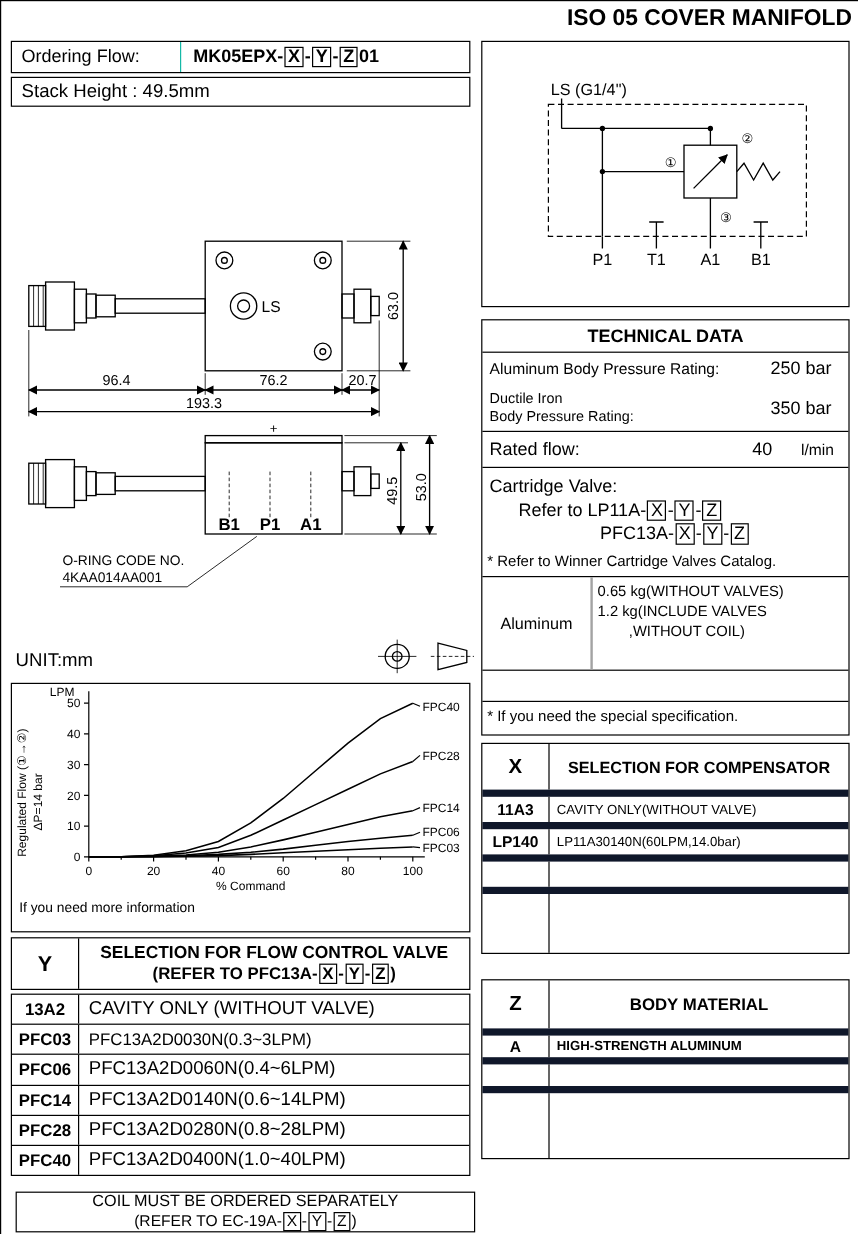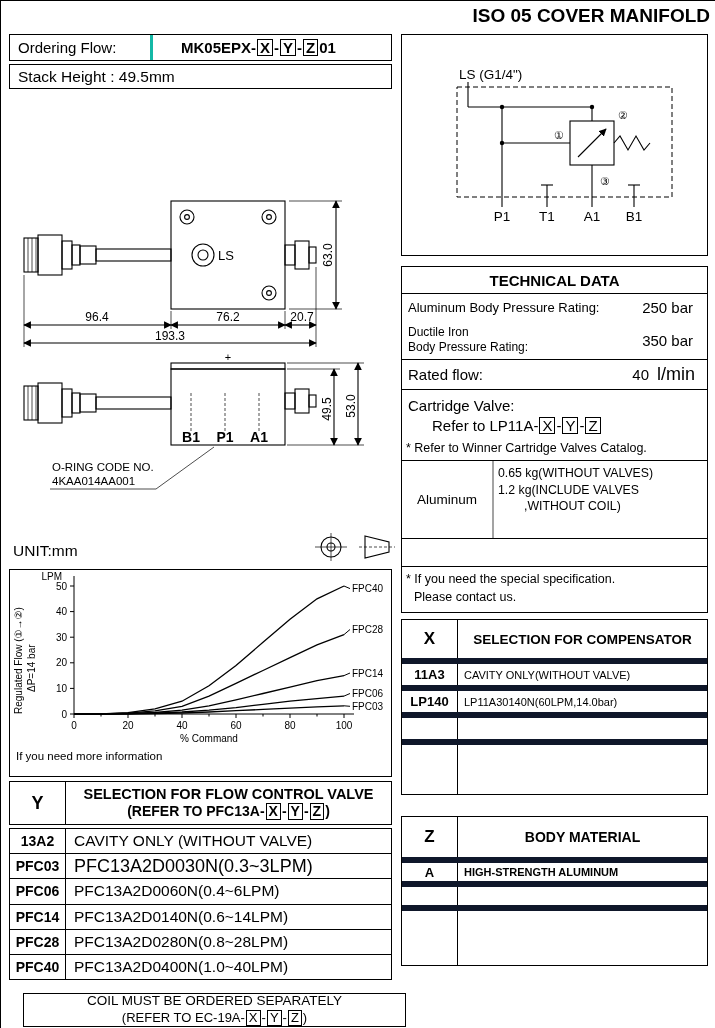--- a/index.html
+++ b/index.html
@@ -40,21 +40,21 @@
       <marker id="arr" viewBox="0 0 10 10" refX="9" refY="5" markerWidth="7" markerHeight="7" orient="auto-start-reverse">
         <path d="M0,0L10,5L0,10z" fill="#000"></path>
       </marker>
     </defs>
   </svg>
 
   <div class="abs bold" style="right:6px;top:4px;font-size:19px;">ISO 05 COVER MANIFOLD</div>
 
   <div class="abs box flex" style="left:8px;top:33px;width:383px;height:27px;padding:0 8px;">
     <span style="font-size:15px;width:132px;flex-shrink:0;">Ordering Flow:</span>
-    <span class="bold flex" style="font-size:15px;border-left:3px solid #14b8a6;padding-left:28px;align-self:stretch;">
+    <span class="bold flex" style="font-size:15px;border-left:1px solid #14b8a6;padding-left:10px;align-self:stretch;">
       <span>MK05EPX-</span>
         <span class="xyz-chain"><span class="bx">X</span>-<span class="bx">Y</span>-<span class="bx">Z</span></span>
         <span>01</span>
     </span>
   </div>
 
   <div class="abs box flex" style="left:8px;top:63px;width:383px;height:25px;padding:0 8px;font-size:15.5px;">
     <span>Stack Height : 49.5mm</span>
   </div>
 
@@ -277,39 +277,39 @@
     <div class="flex" style="height:38px;padding:0 6px;">
       <span style="font-size:12px;line-height:1.25;">
         <span>Ductile Iron</span><br>
         <span>Body Pressure Rating:</span>
       </span>
       <span style="margin-left:auto;font-size:15px;padding-right:8px;">350 bar</span>
     </div>
     <div class="flex" style="height:31px;padding:0 6px;border-top:1px solid #000;border-bottom:1px solid #000;">
       <span style="font-size:15px;">Rated flow:</span>
       <span style="margin-left:auto;font-size:15px;">40</span>
-      <span style="font-size:18px;margin-left:8px;padding-right:6px;">l/min</span>
+      <span style="font-size:13px;margin-left:24px;padding-right:6px;">l/min</span>
     </div>
     <div style="padding:6px 6px 2px;font-size:15px;line-height:1.3;">
       <div>Cartridge Valve:</div>
       <div style="padding-left:24px;"><span>Refer to LP11A-</span><span class="xyz-chain"><span class="bx">X</span>-<span class="bx">Y</span>-<span class="bx">Z</span></span></div>
+      <div style="padding-left:92px;"><span>PFC13A-</span><span class="xyz-chain"><span class="bx">X</span>-<span class="bx">Y</span>-<span class="bx">Z</span></span></div>
     </div>
     <div style="font-size:12.5px;padding:4px 4px 5px;border-bottom:1px solid #000;">* Refer to Winner Cartridge Valves Catalog.</div>
     <div class="flex" style="height:78px;border-bottom:1px solid #000;align-items:stretch;">
       <div class="flex" style="width:92px;border-right:2px solid #a3a3a3;justify-content:center;font-size:13.5px;">Aluminum</div>
       <div style="padding:4px 4px;font-size:12.3px;line-height:1.35;">
         <div>0.65  kg(WITHOUT VALVES)</div>
         <div>1.2    kg(INCLUDE VALVES</div>
         <div style="padding-left:26px;">,WITHOUT COIL)</div>
       </div>
     </div>
     <div style="flex:1;"></div>
     <div style="font-size:12.5px;padding:4px 4px 6px;border-top:1px solid #000;line-height:1.4;">
       <div>* If you need the special specification.</div>
-      <div style="padding-left:8px;">Please contact us.</div>
     </div>
   </div>
 
   <div class="abs box coltable" style="left:400px;top:618px;width:307px;height:176px;">
     <div class="trow" style="height:38px;">
       <div class="keycell" style="font-size:17px;">X</div>
       <div class="bold ctr" style="flex:1;font-size:13.5px;">SELECTION FOR COMPENSATOR</div>
     </div>
     <div class="trow" style="height:27px;">
       <div class="keycell" style="font-size:13px;">11A3</div>
@@ -356,38 +356,38 @@
     </div>
   </div>
 
   <div class="abs box rows" style="left:8px;top:827px;width:383px;height:152px;display:flex;flex-direction:column;">
     <div class="trow" style="flex:1;">
       <div class="keycell" style="font-size:14px;">13A2</div>
       <div style="padding-left:8px;font-size:15.5px;">CAVITY ONLY (WITHOUT VALVE)</div>
     </div>
     <div class="trow" style="flex:1;">
       <div class="keycell" style="font-size:14px;">PFC03</div>
-      <div style="padding-left:8px;font-size:18px;">PFC13A2D0030N(0.3~3LPM)</div>
+      <div style="padding-left:8px;font-size:14px;">PFC13A2D0030N(0.3~3LPM)</div>
     </div>
     <div class="trow" style="flex:1;text-align:right;">
       <div class="keycell" style="font-size:14px;">PFC06</div>
       <div style="padding-left:8px;font-size:15.5px;">PFC13A2D0060N(0.4~6LPM)</div>
     </div>
     <div class="trow" style="flex:1;">
       <div class="keycell" style="font-size:14px;">PFC14</div>
       <div style="padding-left:8px;font-size:15.5px;">PFC13A2D0140N(0.6~14LPM)</div>
     </div>
     <div class="trow" style="flex:1;">
       <div class="keycell" style="font-size:14px;">PFC28</div>
       <div style="padding-left:8px;font-size:15.5px;">PFC13A2D0280N(0.8~28LPM)</div>
     </div>
     <div class="trow" style="flex:1;">
       <div class="keycell" style="font-size:14px;">PFC40</div>
       <div style="padding-left:8px;font-size:15.5px;">PFC13A2D0400N(1.0~40LPM)</div>
     </div>
   </div>
 
-  <div class="abs box ctr" style="left:22px;top:992px;width:383px;height:34px;display:flex;flex-direction:column;justify-content:center;line-height:1.25;">
+  <div class="abs box ctr" style="left:12px;top:992px;width:383px;height:34px;display:flex;flex-direction:column;justify-content:center;line-height:1.25;">
     <div style="font-size:13.5px;">COIL MUST BE ORDERED SEPARATELY</div>
     <div style="font-size:13px;"><span>(REFER TO EC-19A-</span><span class="xyz-chain"><span class="bx">X</span>-<span class="bx">Y</span>-<span class="bx">Z</span></span><span>)</span></div>
   </div>
 
 </div>
 
 </body></html>

